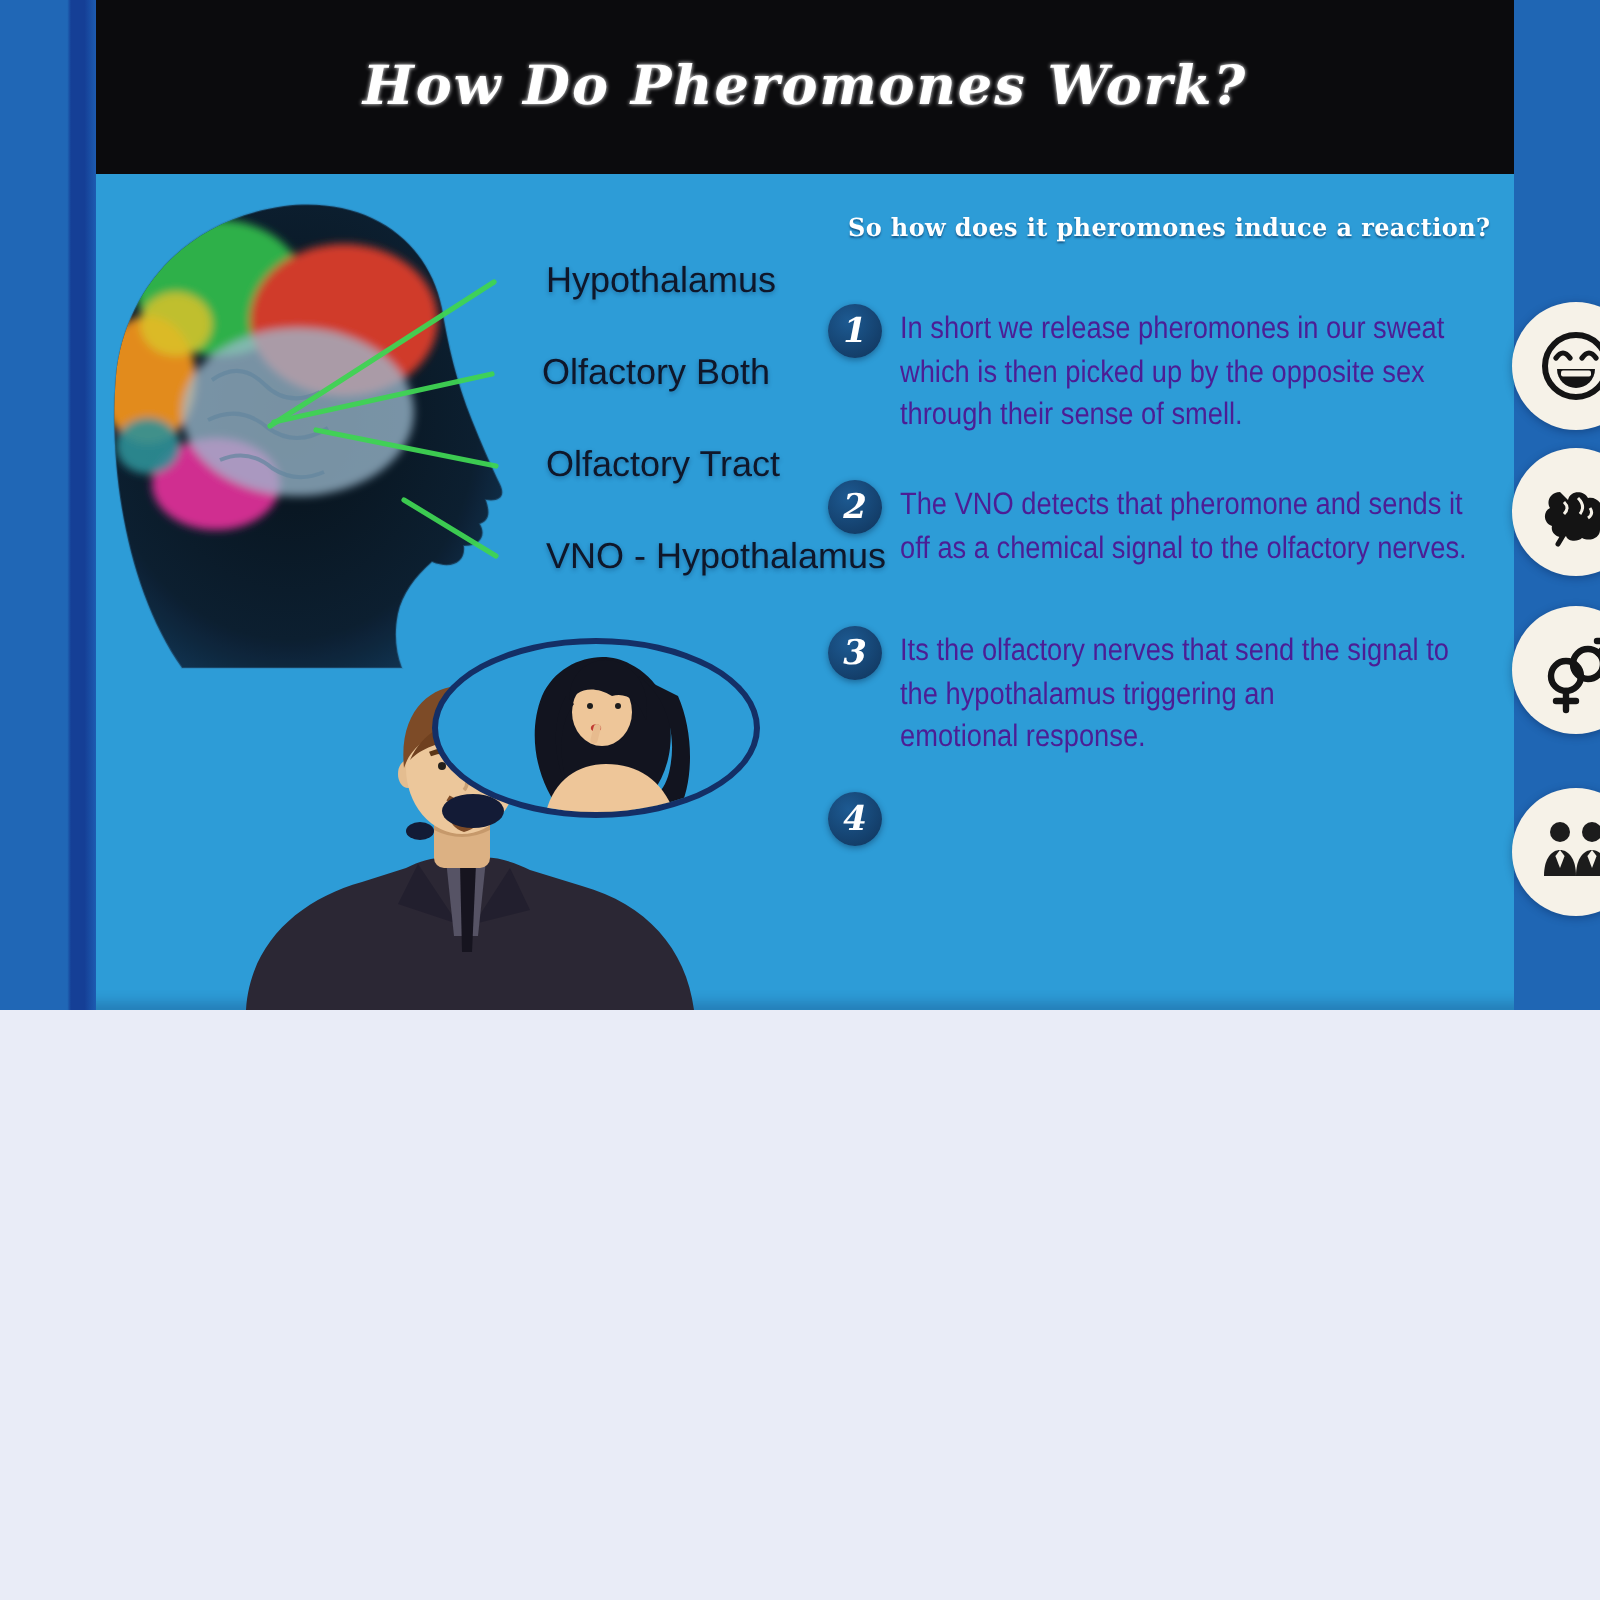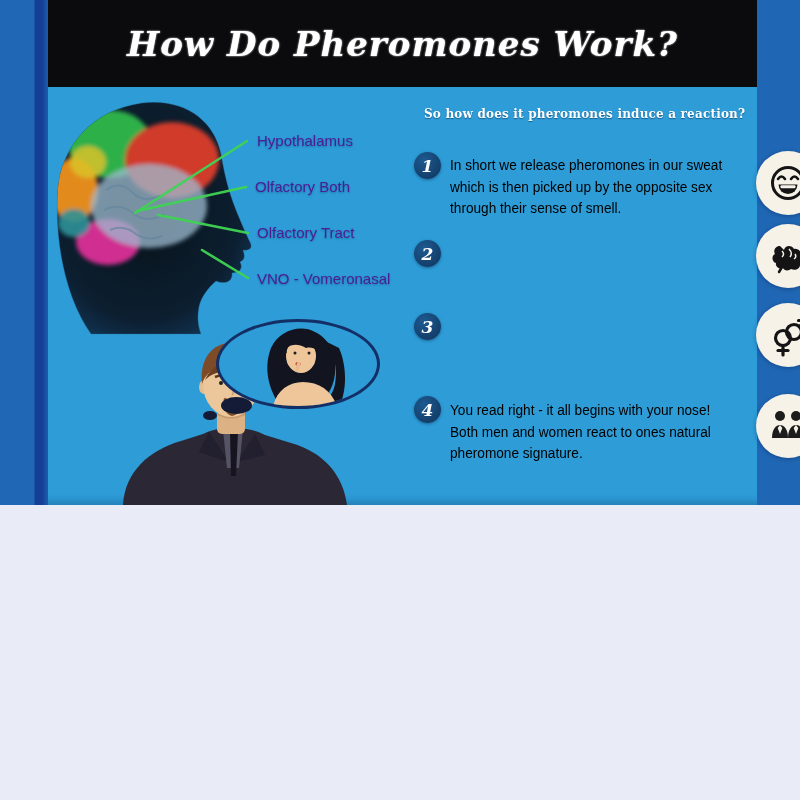--- a/index.html
+++ b/index.html
@@ -9,35 +9,35 @@
   
   .hero{position:absolute;left:0;top:0;width:800px;height:505px;background:#2d9cd7;
         box-shadow:inset 0 -4px 6px rgba(10,40,90,.25);}
   .strip{position:absolute;top:0;height:505px;}
   .strip.left{left:0;width:48px;
     background:linear-gradient(90deg,#2067b6 0%,#2067b6 70%,#153f96 74%,#153f96 88%,#1d5cb1 100%);}
   .strip.right{right:0;width:43px;background:#1f66b4;}
   .titlebar{position:absolute;left:48px;top:0;width:709px;height:87px;background:#0b0b0d;
             display:flex;align-items:center;justify-content:center;}
   .titlebar h1{margin:0;color:#ffffff;font-family:"DejaVu Serif",serif;
-               font-style:italic;font-weight:700;font-size:34px;letter-spacing:1px;
+               font-style:italic;font-weight:700;font-size:27px;letter-spacing:1px;
                text-shadow:0 0 2px #fff;}
-  .blabel{position:absolute;color:#4c1d95;font-size:15px;line-height:21px;
-          text-shadow:0 1px 2px rgba(0,40,80,.35);}
+  .blabel{position:absolute;color:#0f172a;font-size:18px;line-height:21px;
+          text-shadow:0 1px 2px rgba(0,40,80,.35);margin-left:16px;}
   .rheading{position:absolute;left:424px;top:106px;width:340px;color:#ffffff;
             font-family:"DejaVu Serif",serif;font-weight:700;font-size:12.5px;
             letter-spacing:.2px;transform:scaleX(.96);transform-origin:0 50%;
             text-shadow:0 1px 1px rgba(0,30,70,.5);}
   .numcirc{position:absolute;width:27px;height:27px;border-radius:50%;
            background:radial-gradient(circle at 38% 32%,#1d5a92,#133d68 75%);
            display:flex;align-items:center;justify-content:center;
            box-shadow:0 1px 3px rgba(0,20,50,.4);}
   .numcirc span{color:#ffffff;font-family:"DejaVu Serif",serif;font-style:italic;
                 font-weight:700;font-size:17px;}
-  .rtext{position:absolute;color:#000000;font-size:15.5px;line-height:21.5px;}
+  .rtext{position:absolute;color:#4c1d95;font-size:15.5px;line-height:21.5px;}
   .rtext .ln{display:block;transform:scaleX(.88);transform-origin:0 50%;white-space:nowrap;}
   .sidecirc{position:absolute;left:756px;width:64px;height:64px;border-radius:50%;
             background:#f6f2e8;box-shadow:0 1px 4px rgba(0,20,60,.35);}
   .sidecirc svg{position:absolute;left:12px;top:12px;}
   .bubble{position:absolute;left:216px;top:319px;width:158px;height:84px;
           border:3px solid #142f66;border-radius:50%;overflow:hidden;background:#2d9cd7;}
   .bdot{position:absolute;border-radius:50%;background:#131b36;}
   
   .lower{position:absolute;left:0;top:505px;width:800px;height:295px;background:#e9ecf7;}
 </style>
@@ -97,21 +97,21 @@
     <div class="blabel" style="left:257px;top:130px">
       <span>Hypothalamus</span>
     </div>
     <div class="blabel" style="left:255px;top:176px">
       <span>Olfactory Both</span>
     </div>
     <div class="blabel" style="left:257px;top:222px">
       <span>Olfactory Tract</span>
     </div>
     <div class="blabel" style="left:257px;top:268px">
-      <span style="display:block">VNO - Vomeronasal</span>
+      <span style="display:block">VNO - Hypothalamus</span>
     </div>
 
     <svg class="abs" style="left:105px;top:340px;width:260px;height:165px" viewBox="0 0 260 165">
       <path d="M18,165 C20,132 44,110 76,101 L98,94 C106,90 114,88 122,89 L134,89 C143,88 152,91 160,95 L186,103 C218,112 238,134 242,165 Z" fill="#2b2734"></path>
       <path d="M104,92 L124,122 L94,112 Z" fill="#221f2e"></path>
       <path d="M150,94 L132,122 L160,115 Z" fill="#221f2e"></path>
       <path d="M118,90 L138,90 L134,128 L122,128 Z" fill="#565365"></path>
       <path d="M125,92 L133,92 L131,136 L126,136 Z" fill="#16141f"></path>
       <rect x="112" y="66" width="28" height="28" rx="5" fill="#dcb183"></rect>
       <path d="M112,66 h28 v9 q-14,7 -28,0 z" fill="#c29567" opacity=".85"></path>
@@ -155,33 +155,37 @@
       </div>
     <div class="rtext" style="left:450px;top:154px">
       <span class="ln">In short we release pheromones in our sweat</span>
       <span class="ln">which is then picked up by the opposite sex</span>
       <span class="ln">through their sense of smell.</span>
     </div>
 
     <div class="numcirc" style="left:414px;top:240px">
       <span>2</span>
       </div>
+    <div class="rtext" style="left:450px;top:242px">
+      <span class="ln">The VNO detects that pheromone and sends it</span>
+      <span class="ln">off as a chemical signal to the olfactory nerves.</span>
+    </div>
 
     <div class="numcirc" style="left:414px;top:313px">
       <span>3</span>
       </div>
+    <div class="rtext" style="left:450px;top:315px">
+      <span class="ln">Its the olfactory nerves that send the signal to</span>
+      <span class="ln">the hypothalamus triggering an</span>
+      <span class="ln">emotional response.</span>
+    </div>
 
     <div class="numcirc" style="left:414px;top:396px">
       <span>4</span>
       </div>
-    <div class="rtext" style="left:450px;top:399px">
-      <span class="ln">You read right - it all begins with your nose!</span>
-      <span class="ln">Both men and women react to ones natural</span>
-      <span class="ln">pheromone signature.</span>
-    </div>
 
     <div class="sidecirc" style="top:151px">
       <svg width="40" height="40" viewBox="0 0 40 40">
         <circle cx="20" cy="20" r="15.5" fill="none" stroke="#141414" stroke-width="3"></circle>
         <path d="M10,16 q3.5,-5 7,0" fill="none" stroke="#141414" stroke-width="2.6" stroke-linecap="round"></path>
         <path d="M23,16 q3.5,-5 7,0" fill="none" stroke="#141414" stroke-width="2.6" stroke-linecap="round"></path>
         <path d="M10.5,21.5 a9.5,9.5 0 0 0 19,0 z" fill="#141414"></path>
         <rect x="12.5" y="22.2" width="15" height="3" rx="1" fill="#f6f2e8"></rect>
       </svg>
     </div>

